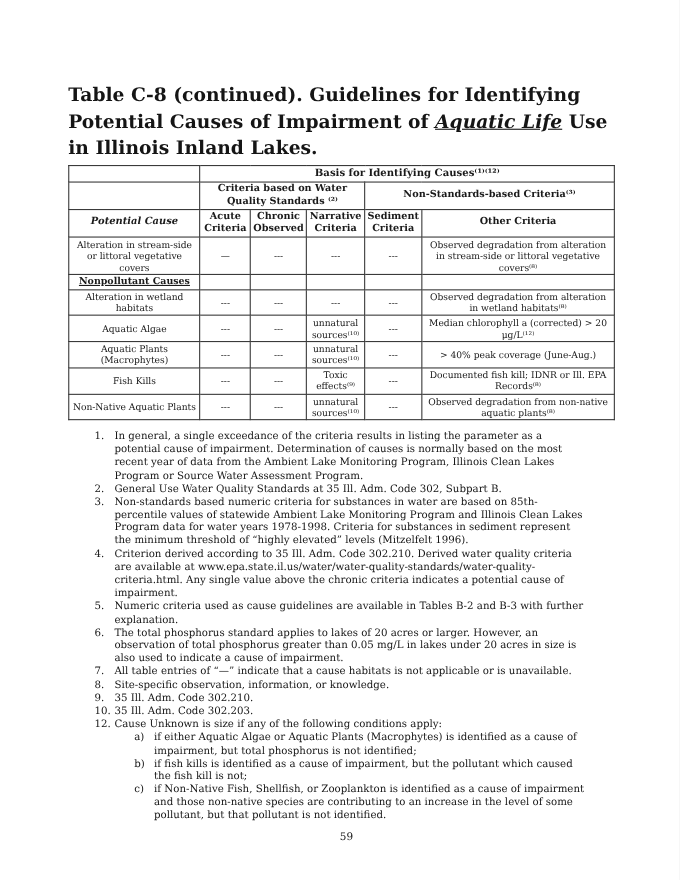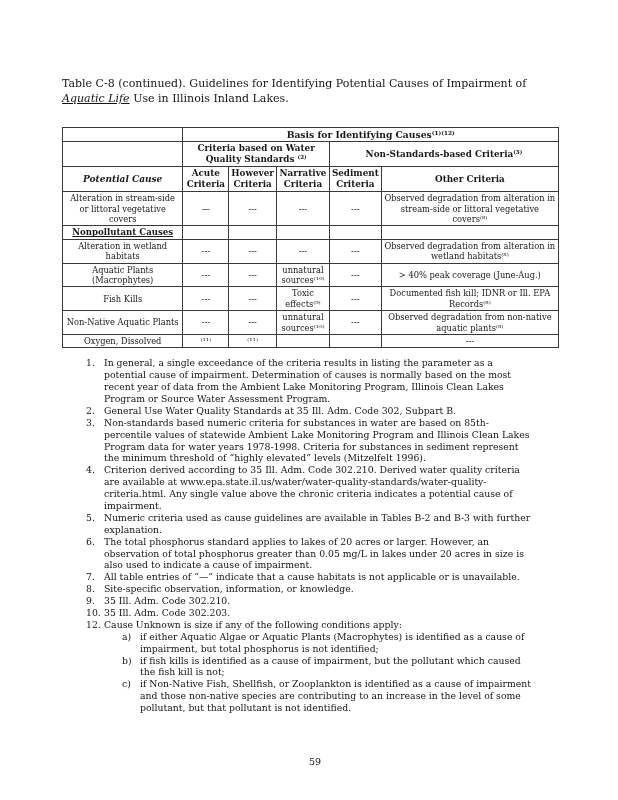--- a/index.html
+++ b/index.html
@@ -1,21 +1,21 @@
 <!DOCTYPE html>
 <html><head>
 <meta charset="utf-8">
 <style>
   html,body{margin:0;padding:0;background:#e8e8e8;}
   .page{position:relative;width:618px;height:800px;background:#ffffff;color:#151515;
         font-family:"DejaVu Serif","Liberation Serif",serif;overflow:hidden;margin:0 auto;}
   .content{position:absolute;left:62px;top:76px;width:497px;}
-  .title{font-size:11px;font-weight:normal;line-height:1.4;}
+  .title{font-size:17px;font-weight:bold;line-height:1.4;}
   .title .emph{font-style:italic;text-decoration:underline;}
-  table.crit{border-collapse:collapse;width:497px;margin-top:20px;font-size:8.3px;color:#1a1a1a;}
+  table.crit{border-collapse:collapse;width:497px;margin-top:3px;font-size:8.3px;color:#1a1a1a;}
   table.crit td{border:1px solid #3a3a3a;padding:1px 2px;text-align:center;vertical-align:middle;line-height:1.25;}
   td.hdr{font-weight:bold;font-size:8.8px;}
   td.basis{font-size:9.2px;}
   td.cause{ text-align:left;vertical-align:top;padding-left:3px;}
   td.pc{text-align:center;vertical-align:bottom;font-size:9px;padding-bottom:3px;font-style:italic;}
   td.section{font-weight:bold;text-decoration:underline;font-size:8.6px;}
   .footnotes{margin-top:9px;font-size:9.3px;line-height:1.28;width:474px;margin-left:0;}
   .fn{display:flex;margin-bottom:0px;}
   .fn-num{flex:none;width:18px;margin-left:24px;}
   .fn-text{flex:1;}
@@ -47,21 +47,21 @@
         <td colspan="5" class="hdr basis">Basis for Identifying Causes⁽¹⁾⁽¹²⁾</td>
       </tr>
       <tr>
         <td></td>
         <td colspan="3" class="hdr">Criteria based on Water Quality Standards ⁽²⁾</td>
         <td colspan="2" class="hdr">Non-Standards-based Criteria⁽³⁾</td>
       </tr>
       <tr>
         <td class="hdr pc">Potential Cause</td>
         <td class="hdr">Acute Criteria</td>
-        <td class="hdr">However Criteria</td>
+        <td class="hdr">Chronic Observed</td>
         <td class="hdr">Narrative Criteria</td>
         <td class="hdr">Sediment Criteria</td>
         <td class="hdr">Other Criteria</td>
       </tr>
       <tr>
         <td class="cause">Alteration in stream-side or littoral vegetative covers</td>
         <td>—</td>
         <td>---</td>
         <td>---</td>
         <td>---</td>
@@ -77,20 +77,28 @@
       </tr>
       <tr>
         <td class="cause">Alteration in wetland habitats</td>
         <td>---</td>
         <td>---</td>
         <td>---</td>
         <td>---</td>
         <td>Observed degradation from alteration in wetland habitats⁽⁸⁾</td>
       </tr>
       <tr>
+        <td class="cause">Aquatic Algae</td>
+        <td>---</td>
+        <td>---</td>
+        <td>unnatural sources⁽¹⁰⁾</td>
+        <td>---</td>
+        <td>Median chlorophyll a (corrected) &gt; 20 μg/L⁽¹²⁾</td>
+      </tr>
+      <tr>
         <td class="cause">Aquatic Plants (Macrophytes)</td>
         <td>---</td>
         <td>---</td>
         <td>unnatural sources⁽¹⁰⁾</td>
         <td>---</td>
         <td>&gt; 40% peak coverage (June-Aug.)</td>
       </tr>
       <tr>
         <td class="cause">Fish Kills</td>
         <td>---</td>
@@ -99,28 +107,20 @@
         <td>---</td>
         <td>Documented fish kill; IDNR or Ill. EPA Records⁽⁸⁾</td>
       </tr>
       <tr>
         <td class="cause">Non-Native Aquatic Plants</td>
         <td>---</td>
         <td>---</td>
         <td>unnatural sources⁽¹⁰⁾</td>
         <td>---</td>
         <td>Observed degradation from non-native aquatic plants⁽⁸⁾</td>
-      </tr>
-      <tr>
-        <td class="cause">Oxygen, Dissolved</td>
-        <td>⁽¹¹⁾</td>
-        <td>⁽¹¹⁾</td>
-        <td></td>
-        <td></td>
-        <td>---</td>
       </tr>
     </tbody>
       </table>
 
     <div class="footnotes">
       <div class="fn">
           <span class="fn-num">1.</span>
           <span class="fn-text">In general, a single exceedance of the criteria results in listing the parameter as a potential cause of impairment.  Determination of causes is normally based on the most recent year of data from the Ambient Lake Monitoring Program, Illinois Clean Lakes Program or Source Water Assessment Program.</span>
         </div>
       <div class="fn">

